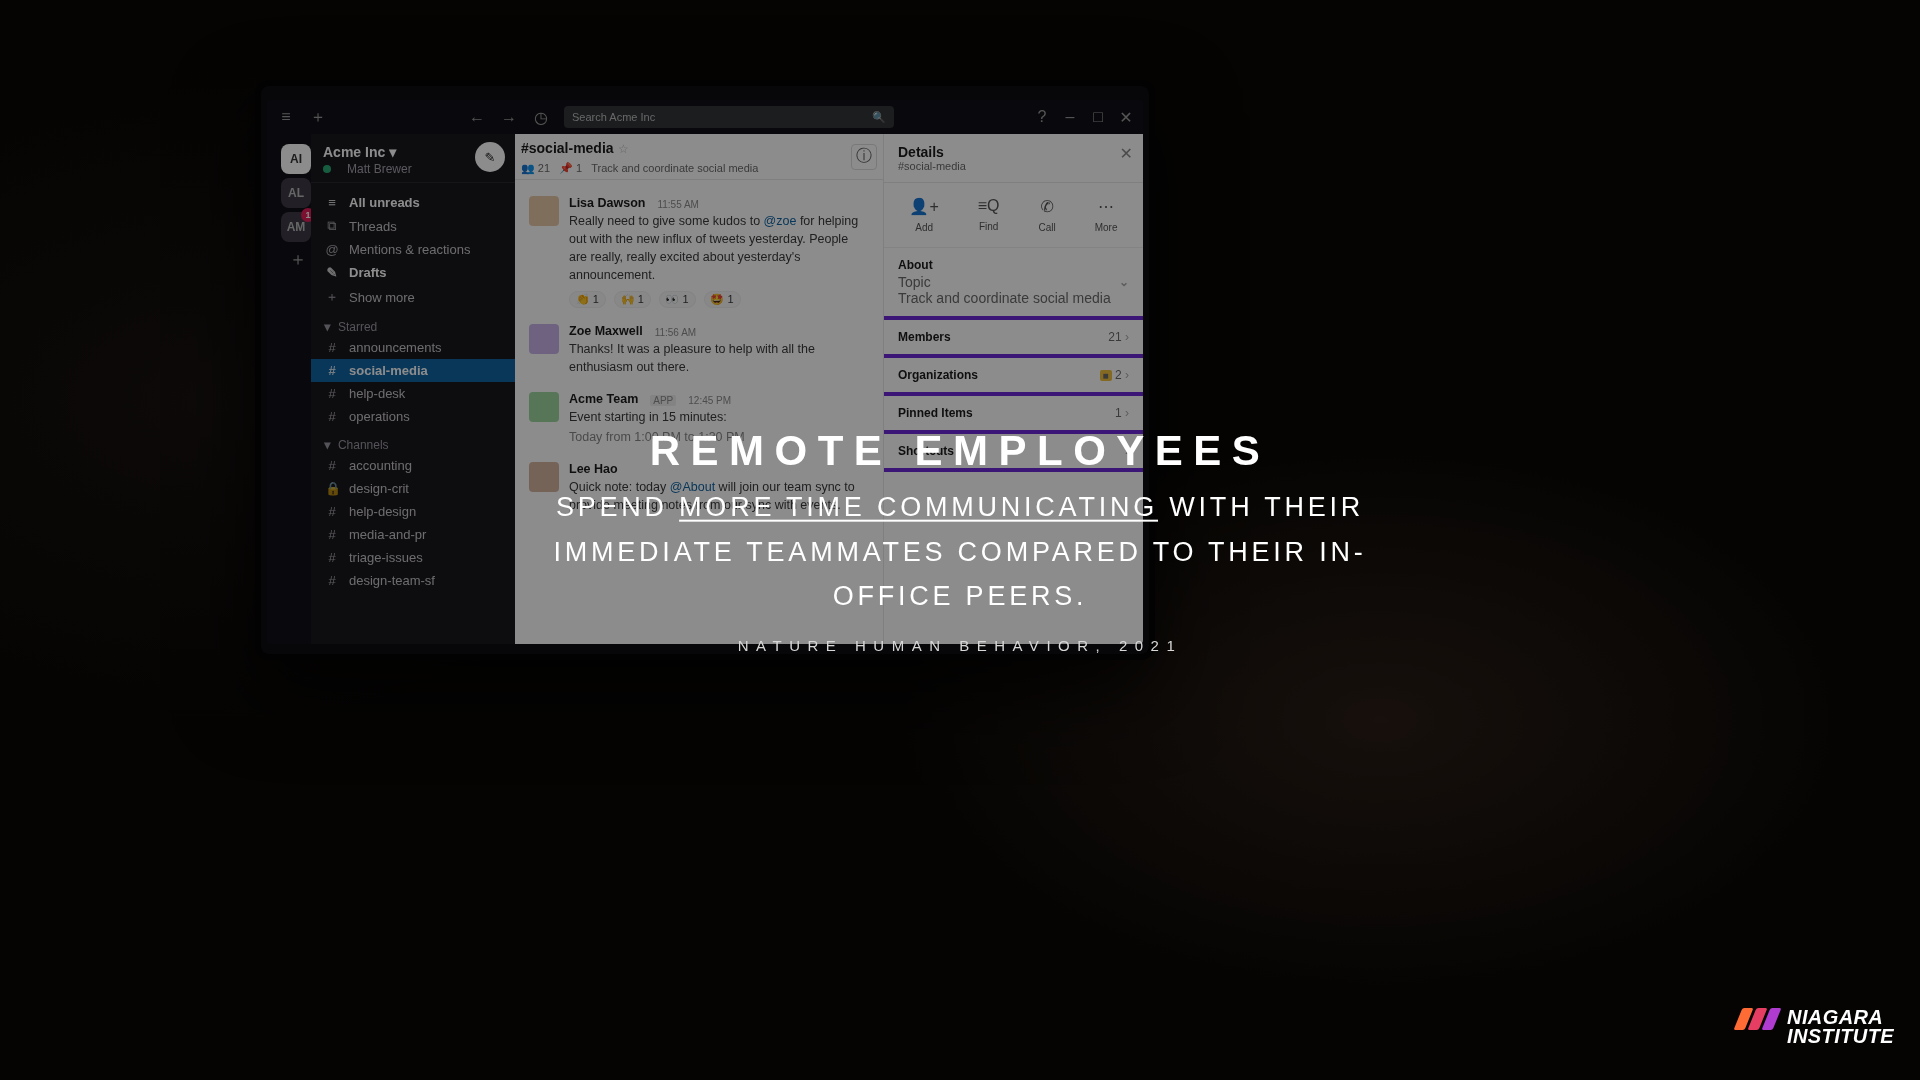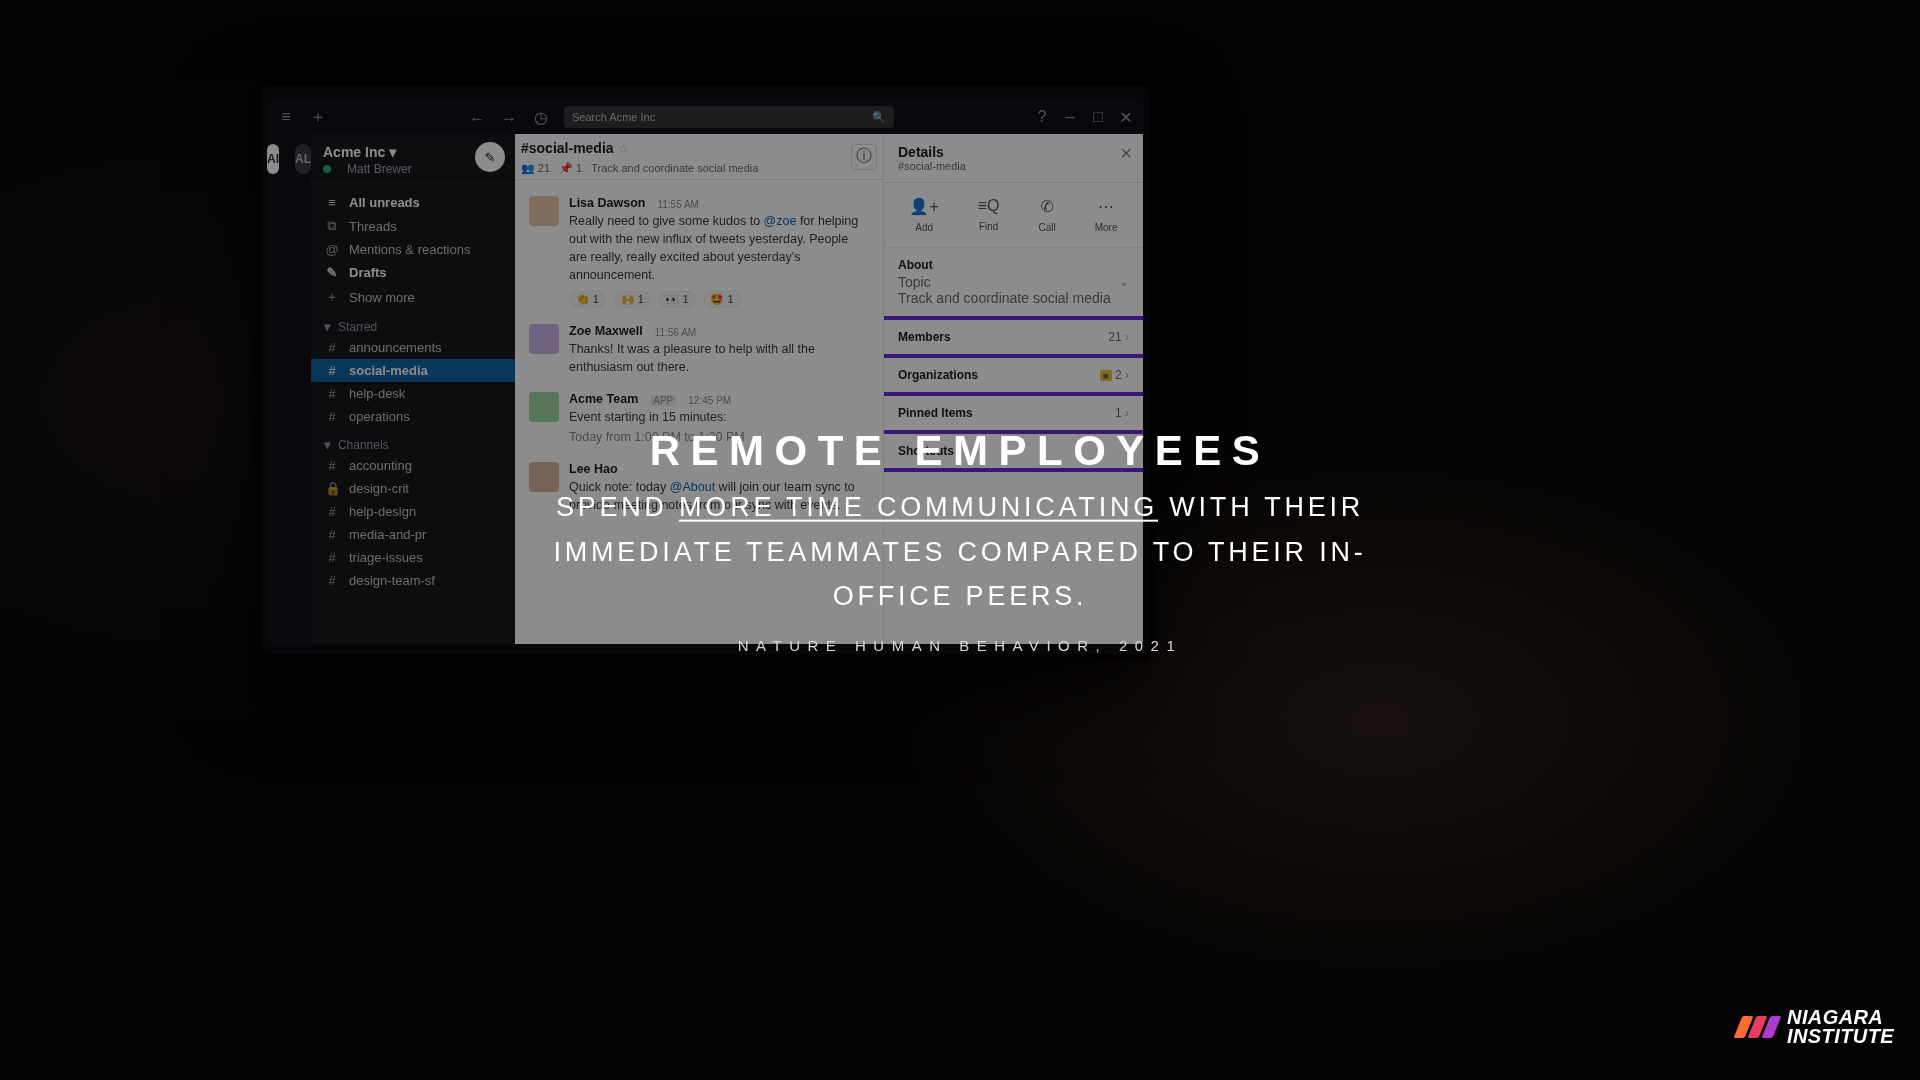--- a/index.html
+++ b/index.html
@@ -15,21 +15,21 @@
 
 
 .titlebar{height:34px;background:#121016;display:flex;align-items:center;padding:0 10px;gap:14px}
 .titlebar .sp{flex:1}
 .nav-ico{width:18px;height:18px;color:#9b9b9b;display:flex;align-items:center;justify-content:center}
 .search{flex:0 0 330px;height:22px;border-radius:4px;background:#323538;color:#bdbdbd;font-size:11px;display:flex;align-items:center;padding:0 8px;gap:6px}
 .search .mag{margin-left:auto}
 .win-btn{width:14px;height:14px;color:#9b9b9b;display:flex;align-items:center;justify-content:center}
 
 
-.rail{position:absolute;left:0;top:34px;bottom:0;width:44px;background:#121016;display:flex;align-items:flex-start;gap:16px;padding-top:10px}
+.rail{position:absolute;left:0;top:34px;bottom:0;width:44px;background:#121016;display:flex;flex-direction:column;align-items:flex-end;gap:4px;padding-top:10px}
 .ws{width:30px;height:30px;border-radius:8px;background:#fff;color:#333;font-weight:700;font-size:12px;display:flex;align-items:center;justify-content:center;position:relative}
 .ws.dim{background:#3f3b45;color:#bbb}
 .ws .badge{position:absolute;top:-4px;right:-4px;min-width:14px;height:14px;border-radius:7px;background:#e01e5a;color:#fff;font-size:9px;font-weight:700;display:flex;align-items:center;justify-content:center}
 .rail .plus{width:26px;height:26px;border-radius:13px;color:#9b9b9b;display:flex;align-items:center;justify-content:center;font-size:18px}
 
 
 .sidebar{position:absolute;left:44px;top:34px;bottom:0;width:204px;background:#19171d;color:#c7c4c9;font-size:13px;overflow:hidden}
 .ws-hdr{padding:10px 12px 6px;border-bottom:1px solid #2a272f}
 .ws-hdr .ws-name{font-weight:800;color:#fff;font-size:14px}
 .ws-hdr .presence{display:flex;align-items:center;gap:16px;font-size:12px;color:#a6a3ab;margin-top:2px}
@@ -76,21 +76,21 @@
 .d-sec .rt{color:#6b6b6b;font-weight:400}
 
 
 .scrim{position:absolute;inset:0;background:rgba(0,0,0,.45)}
 .headline{position:absolute;left:50%;top:50%;transform:translate(-50%,-50%);text-align:center;width:90%;color:#fff;letter-spacing:.25em}
 .headline h1{margin:0 0 10px;font-size:42px;font-weight:800;letter-spacing:.25em}
 .headline p{margin:0 auto;font-size:27px;font-weight:500;line-height:1.65;max-width:900px;letter-spacing:.14em}
 .headline p .u{text-decoration:underline;text-underline-offset:4px}
 .headline .src{margin-top:18px;font-size:15px;letter-spacing:.5em;color:#d8d8d8}
 
-.logo{position:absolute;right:26px;bottom:34px;display:flex;align-items:center;gap:10px}
+.logo{position:absolute;right:26px;bottom:34px;display:flex;align-items:flex-start;gap:10px}
 .logo .stripes{display:flex;gap:3px}
 .logo .stripes span{width:11px;height:22px;transform:skewX(-22deg);border-radius:2px}
 .logo .s1{background:#ff6b35}
 .logo .s2{background:#e63e62}
 .logo .s3{background:#b03bd1}
 .logo .txt{font-weight:800;font-style:italic;font-size:20px;line-height:.95;letter-spacing:.02em}
 </style>
 </head>
 <body>
 

